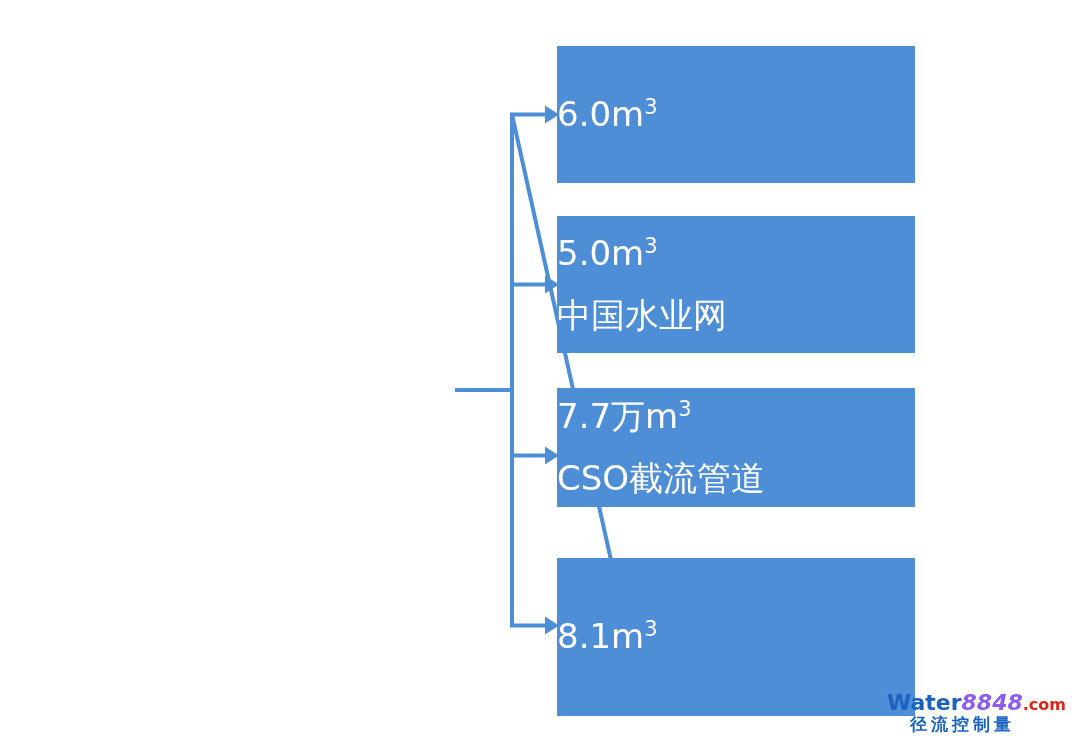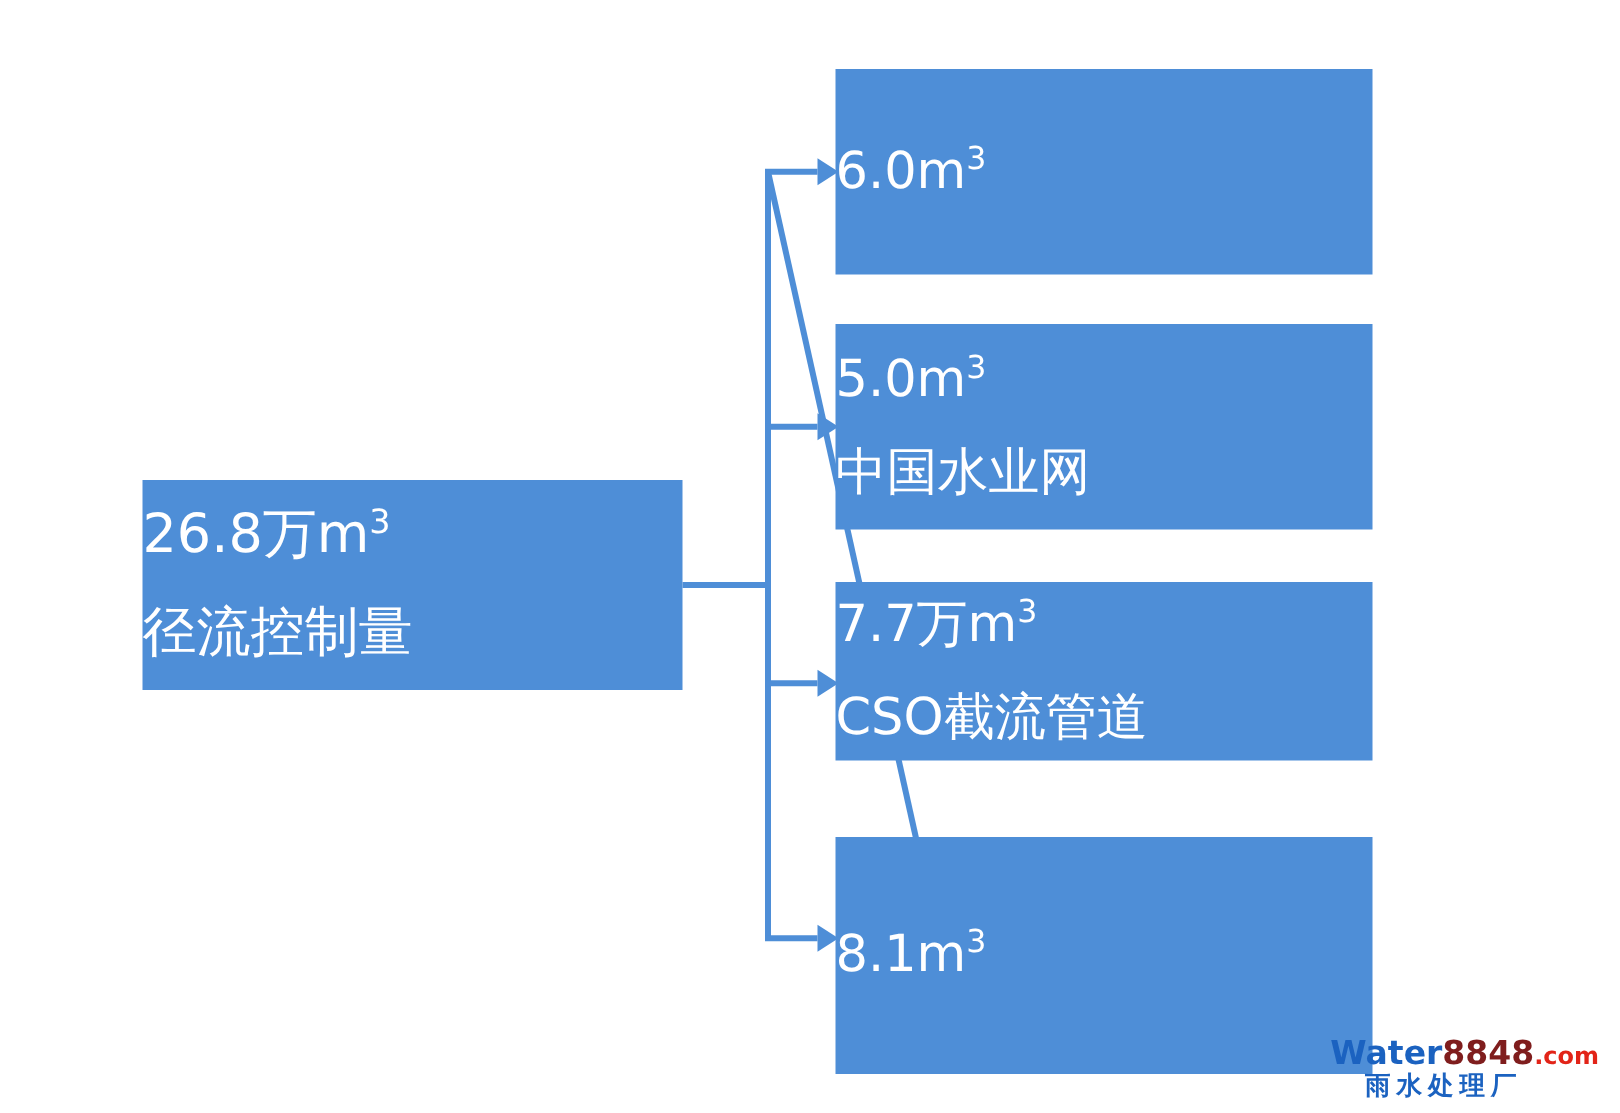--- a/index.html
+++ b/index.html
@@ -61,21 +61,21 @@
     text-align:center;
     line-height:1.1;
     user-select:none;
   }
   .watermark .row1{
     font-size:22px;
     font-weight:bold;
     white-space:nowrap;
   }
   .watermark .brand{color:#1B62C0;margin-left:28px;}
-  .watermark .number{color:#7f1d1d;}
+  .watermark .number{color:#8b5cf6;font-style:italic;}
   .watermark .tld{color:#E22418;font-size:16px;}
   .watermark .row2{
     font-size:17px;
     font-weight:bold;
     color:#1B62C0;
     letter-spacing:4px;
     white-space:nowrap;
   }
 </style>
 </head>
@@ -93,24 +93,20 @@
     <line x1="510" y1="114.5" x2="545" y2="114.5"></line>
     <polygon points="545,105.5 545,123.5 559,114.5"></polygon>
     <line x1="510" y1="284.5" x2="545" y2="284.5"></line>
     <polygon points="545,275.5 545,293.5 559,284.5"></polygon>
     <line x1="510" y1="455.5" x2="545" y2="455.5"></line>
     <polygon points="545,446.5 545,464.5 559,455.5"></polygon>
     <line x1="510" y1="625.5" x2="545" y2="625.5"></line>
     <polygon points="545,616.5 545,634.5 559,625.5"></polygon>
   </svg>
 
-  <div class="node root">
-    <div class="line1"><span>26.8万m</span><sup>3</sup></div>
-    <div class="line2">径流控制量</div>
-  </div>
 
   <div class="node child child-0">
     <div class="line1"><span>6.0m</span><sup>3</sup></div>
   </div>
 
   <div class="node child child-1">
     <div class="line1"><span>5.0m</span><sup>3</sup></div>
     <div class="line2">中国水业网</div>
   </div>
 
@@ -120,16 +116,16 @@
   </div>
 
   <div class="node child child-3">
     <div class="line1"><span>8.1m</span><sup>3</sup></div>
   </div>
 
   <div class="watermark">
     <div class="row1">
       <span class="brand">Water</span><span class="number">8848</span><span class="tld">.com</span>
     </div>
-    <div class="row2">雨水处理厂</div>
+    <div class="row2">径流控制量</div>
   </div>
 
 </div>
 
 </body></html>

